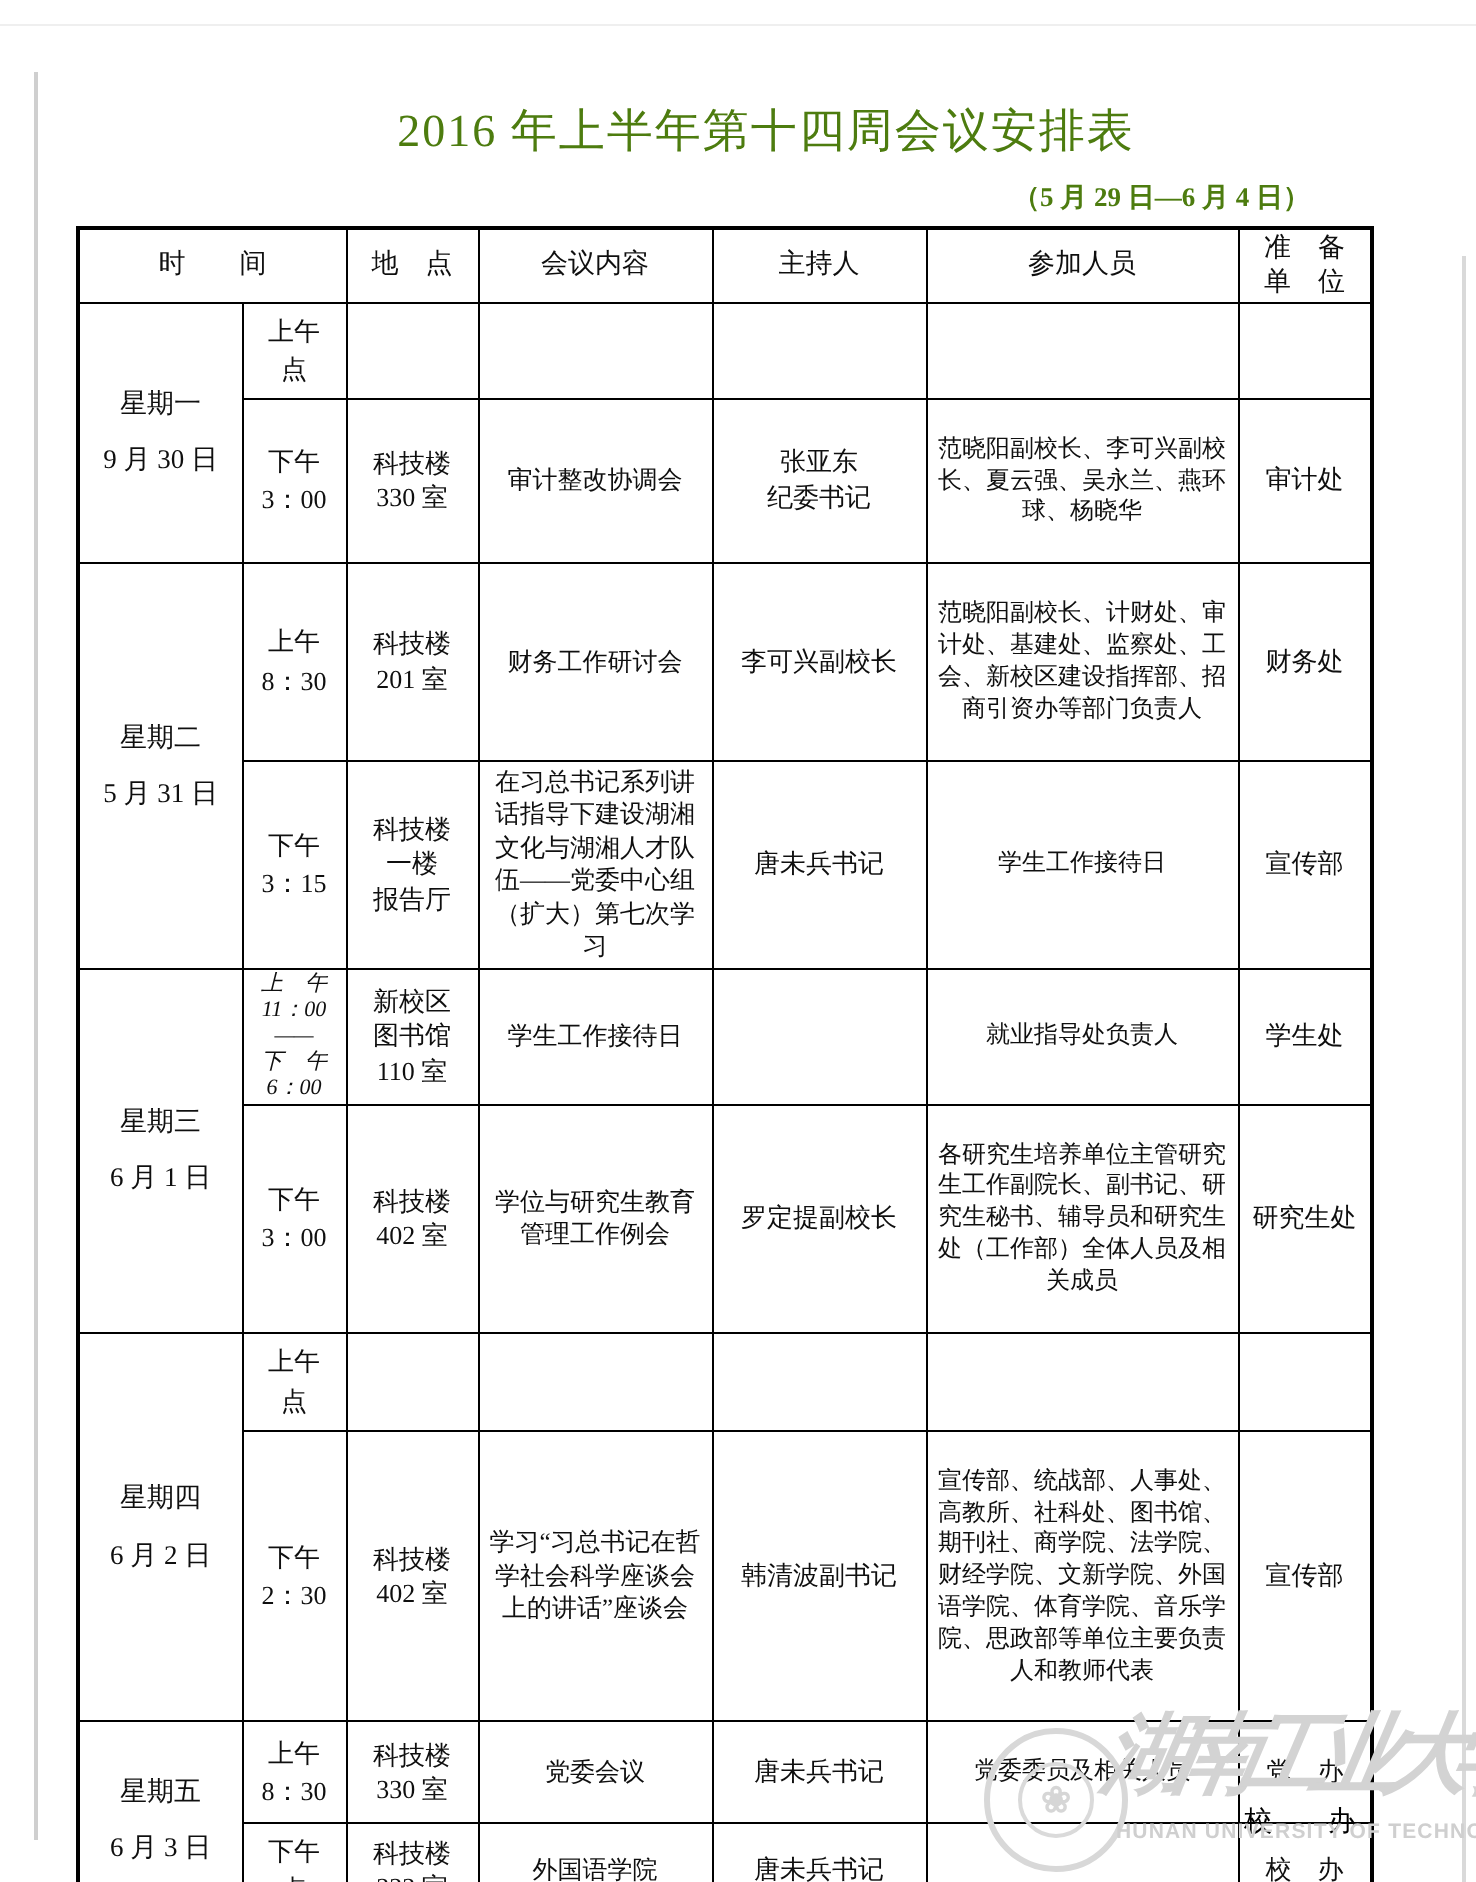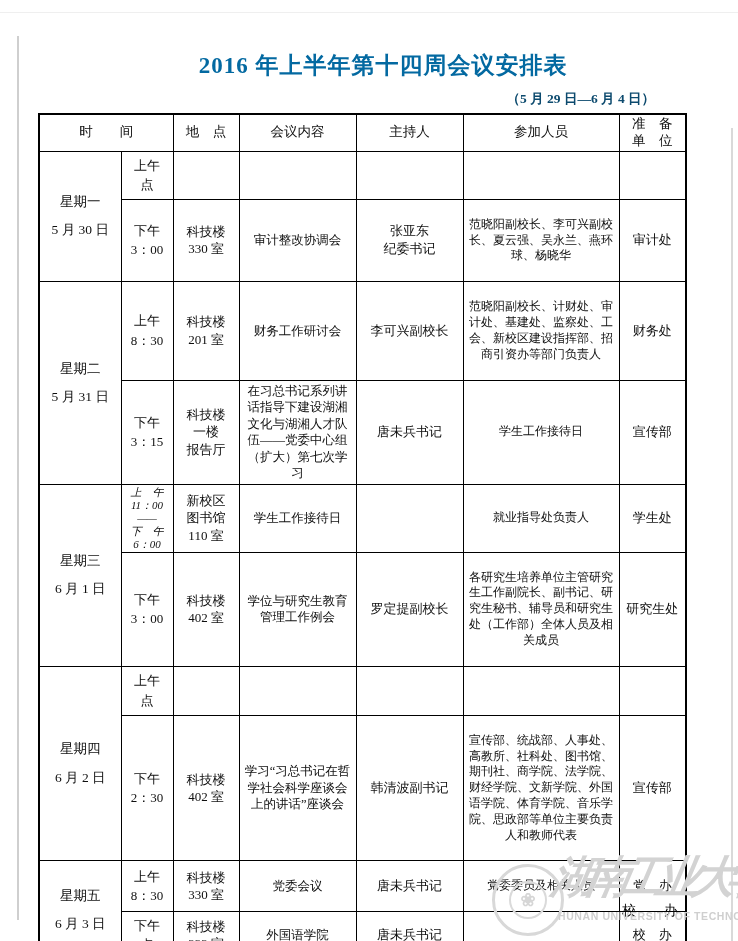--- a/index.html
+++ b/index.html
@@ -12,26 +12,26 @@
     color: #111;
   }
   
   .edge-left  { position:absolute; left:17px;  top:36px;  width:2px; height:884px; background:#cfcfcf; }
   .edge-right { position:absolute; left:731px; top:128px; width:2px; height:813px; background:#d9d9d9; }
   .edge-top   { position:absolute; left:0; top:12px; width:738px; height:1px; background:#efefef; }
 
   .doc-title {
     position:absolute; left:0; right:0; top:50px;
     text-align:center; padding-left:28px;
-    font-size:23px; font-weight:bold; letter-spacing:1px;
-    color:#0369a1;
+    font-size:23px; font-weight:normal; letter-spacing:1px;
+    color:#4d7c0f;
   }
   .doc-subtitle {
     position:absolute; top:90px; right:83px;
-    font-size:13.5px; font-weight:bold; color:#0c4a6e;
+    font-size:13.5px; font-weight:bold; color:#4d7c0f;
   }
 
   table.schedule {
     position:absolute; left:38px; top:113px;
     width:647px;
     border-collapse:collapse; table-layout:fixed;
     border:2px solid #000;
   }
   .schedule th, .schedule td {
     border:1px solid #000;
@@ -114,21 +114,21 @@
         <th>会议内容</th>
         <th>主持人</th>
         <th>参加人员</th>
         <th>准　备
 单　位</th>
       </tr>
     </thead>
     <tbody>
         <tr style="height: 48px;">
           <td rowspan="2" class="day">星期一
-5 月 30 日</td>
+9 月 30 日</td>
           <td class="time">上午
 点</td>
           <td class="place"></td>
           <td class="content"></td>
           <td class="host"></td>
           <td class="participants"></td>
           <td class="unit"></td>
         </tr>
         <tr style="height: 50px;">
           <td class="time">下午

